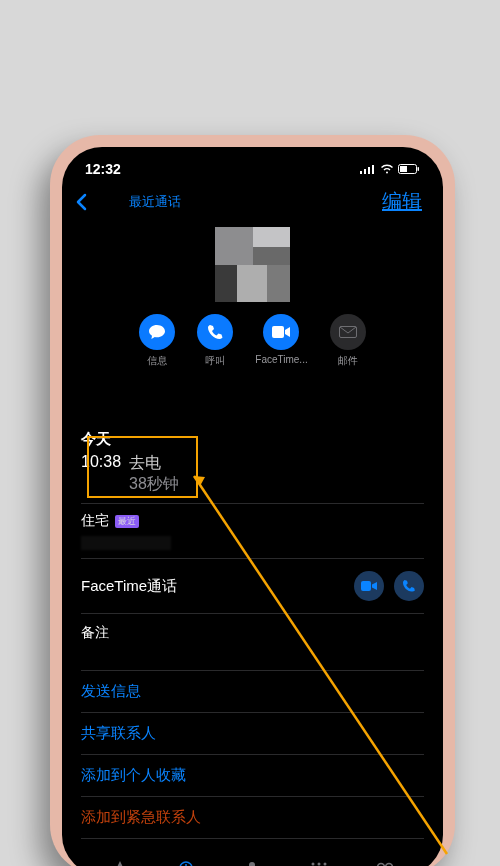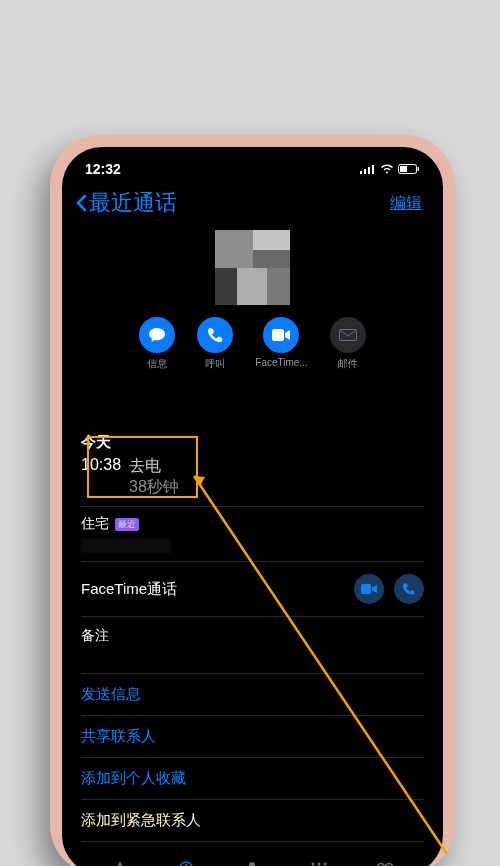--- a/index.html
+++ b/index.html
@@ -22,23 +22,23 @@
     position:absolute;top:0;left:50%;transform:translateX(-50%);
     width:170px;height:24px;background:#000;border-bottom-left-radius:16px;border-bottom-right-radius:16px;
     z-index:10;
   }
   
   .statusbar{display:flex;justify-content:space-between;align-items:center;height:30px;padding:2px 18px 0;font-size:14px;font-weight:600;}
   .status-right{display:flex;align-items:center;gap:4px;}
   .status-right svg{display:block;}
   
   .nav{display:flex;justify-content:space-between;align-items:center;padding:4px 8px 6px;}
-  .nav-left{display:flex;align-items:center;color:#0a84ff;font-size:22px;}
+  .nav-left{display:flex;align-items:center;color:#0a84ff;font-size:13px;gap:40px;}
   .nav-left svg{margin-right:2px;}
-  .nav-right{color:#0a84ff;font-size:16px;padding-right:8px;text-decoration:underline;}
+  .nav-right{color:#0a84ff;font-size:20px;padding-right:8px;text-decoration:underline;}
   
   .avatar{width:75px;height:75px;margin:6px auto 8px;position:relative;}
   .avatar .px{position:absolute;}
   
   .actions{display:flex;justify-content:center;gap:22px;padding:4px 0 6px;}
   .act{display:flex;flex-direction:column;align-items:center;gap:4px;}
   .act .circle{width:36px;height:36px;border-radius:50%;display:flex;align-items:center;justify-content:center;}
   .act .blue{background:#0a7aff;}
   .act .grey{background:#2a2a2c;}
   .act .lbl{font-size:10px;color:#9a9a9e;white-space:nowrap;}
@@ -51,21 +51,21 @@
   .log .dur{color:#8e8e93;}
   .homelabel{font-size:14px;display:flex;align-items:center;gap:6px;}
   .tag{background:#8b5cf6;color:#ddd;font-size:9px;border-radius:2px;padding:0 3px;}
   .redact{width:90px;height:14px;background:#0d0d0d;margin-top:6px;filter:blur(1px);}
   .ftrow{display:flex;justify-content:space-between;align-items:center;padding:12px 0;border-bottom:1px solid #2a2a2c;}
   .ftrow .txt{font-size:15px;}
   .ftrow .btns{display:flex;gap:10px;}
   .mini{width:30px;height:30px;border-radius:50%;background:#1c3a5f;display:flex;align-items:center;justify-content:center;}
   .notes{font-size:14px;padding:10px 0 28px;border-bottom:1px solid #2a2a2c;}
   .link{font-size:15px;color:#0a84ff;padding:11px 0;border-bottom:1px solid #2a2a2c;}
-  .link.red{color:#fef9c3;}
+  .link.red{color:#c2410c;}
   
   .tabbar-hint{position:absolute;bottom:0;left:0;right:0;height:14px;display:flex;justify-content:space-around;align-items:flex-start;padding:0 20px;}
   .tabbar-hint svg{opacity:.9;}
   
   .anno-box{
     position:absolute;border:2px solid #f5a300;pointer-events:none;
   }
   .anno-arrow{position:absolute;pointer-events:none;}
 </style>
 </head>

